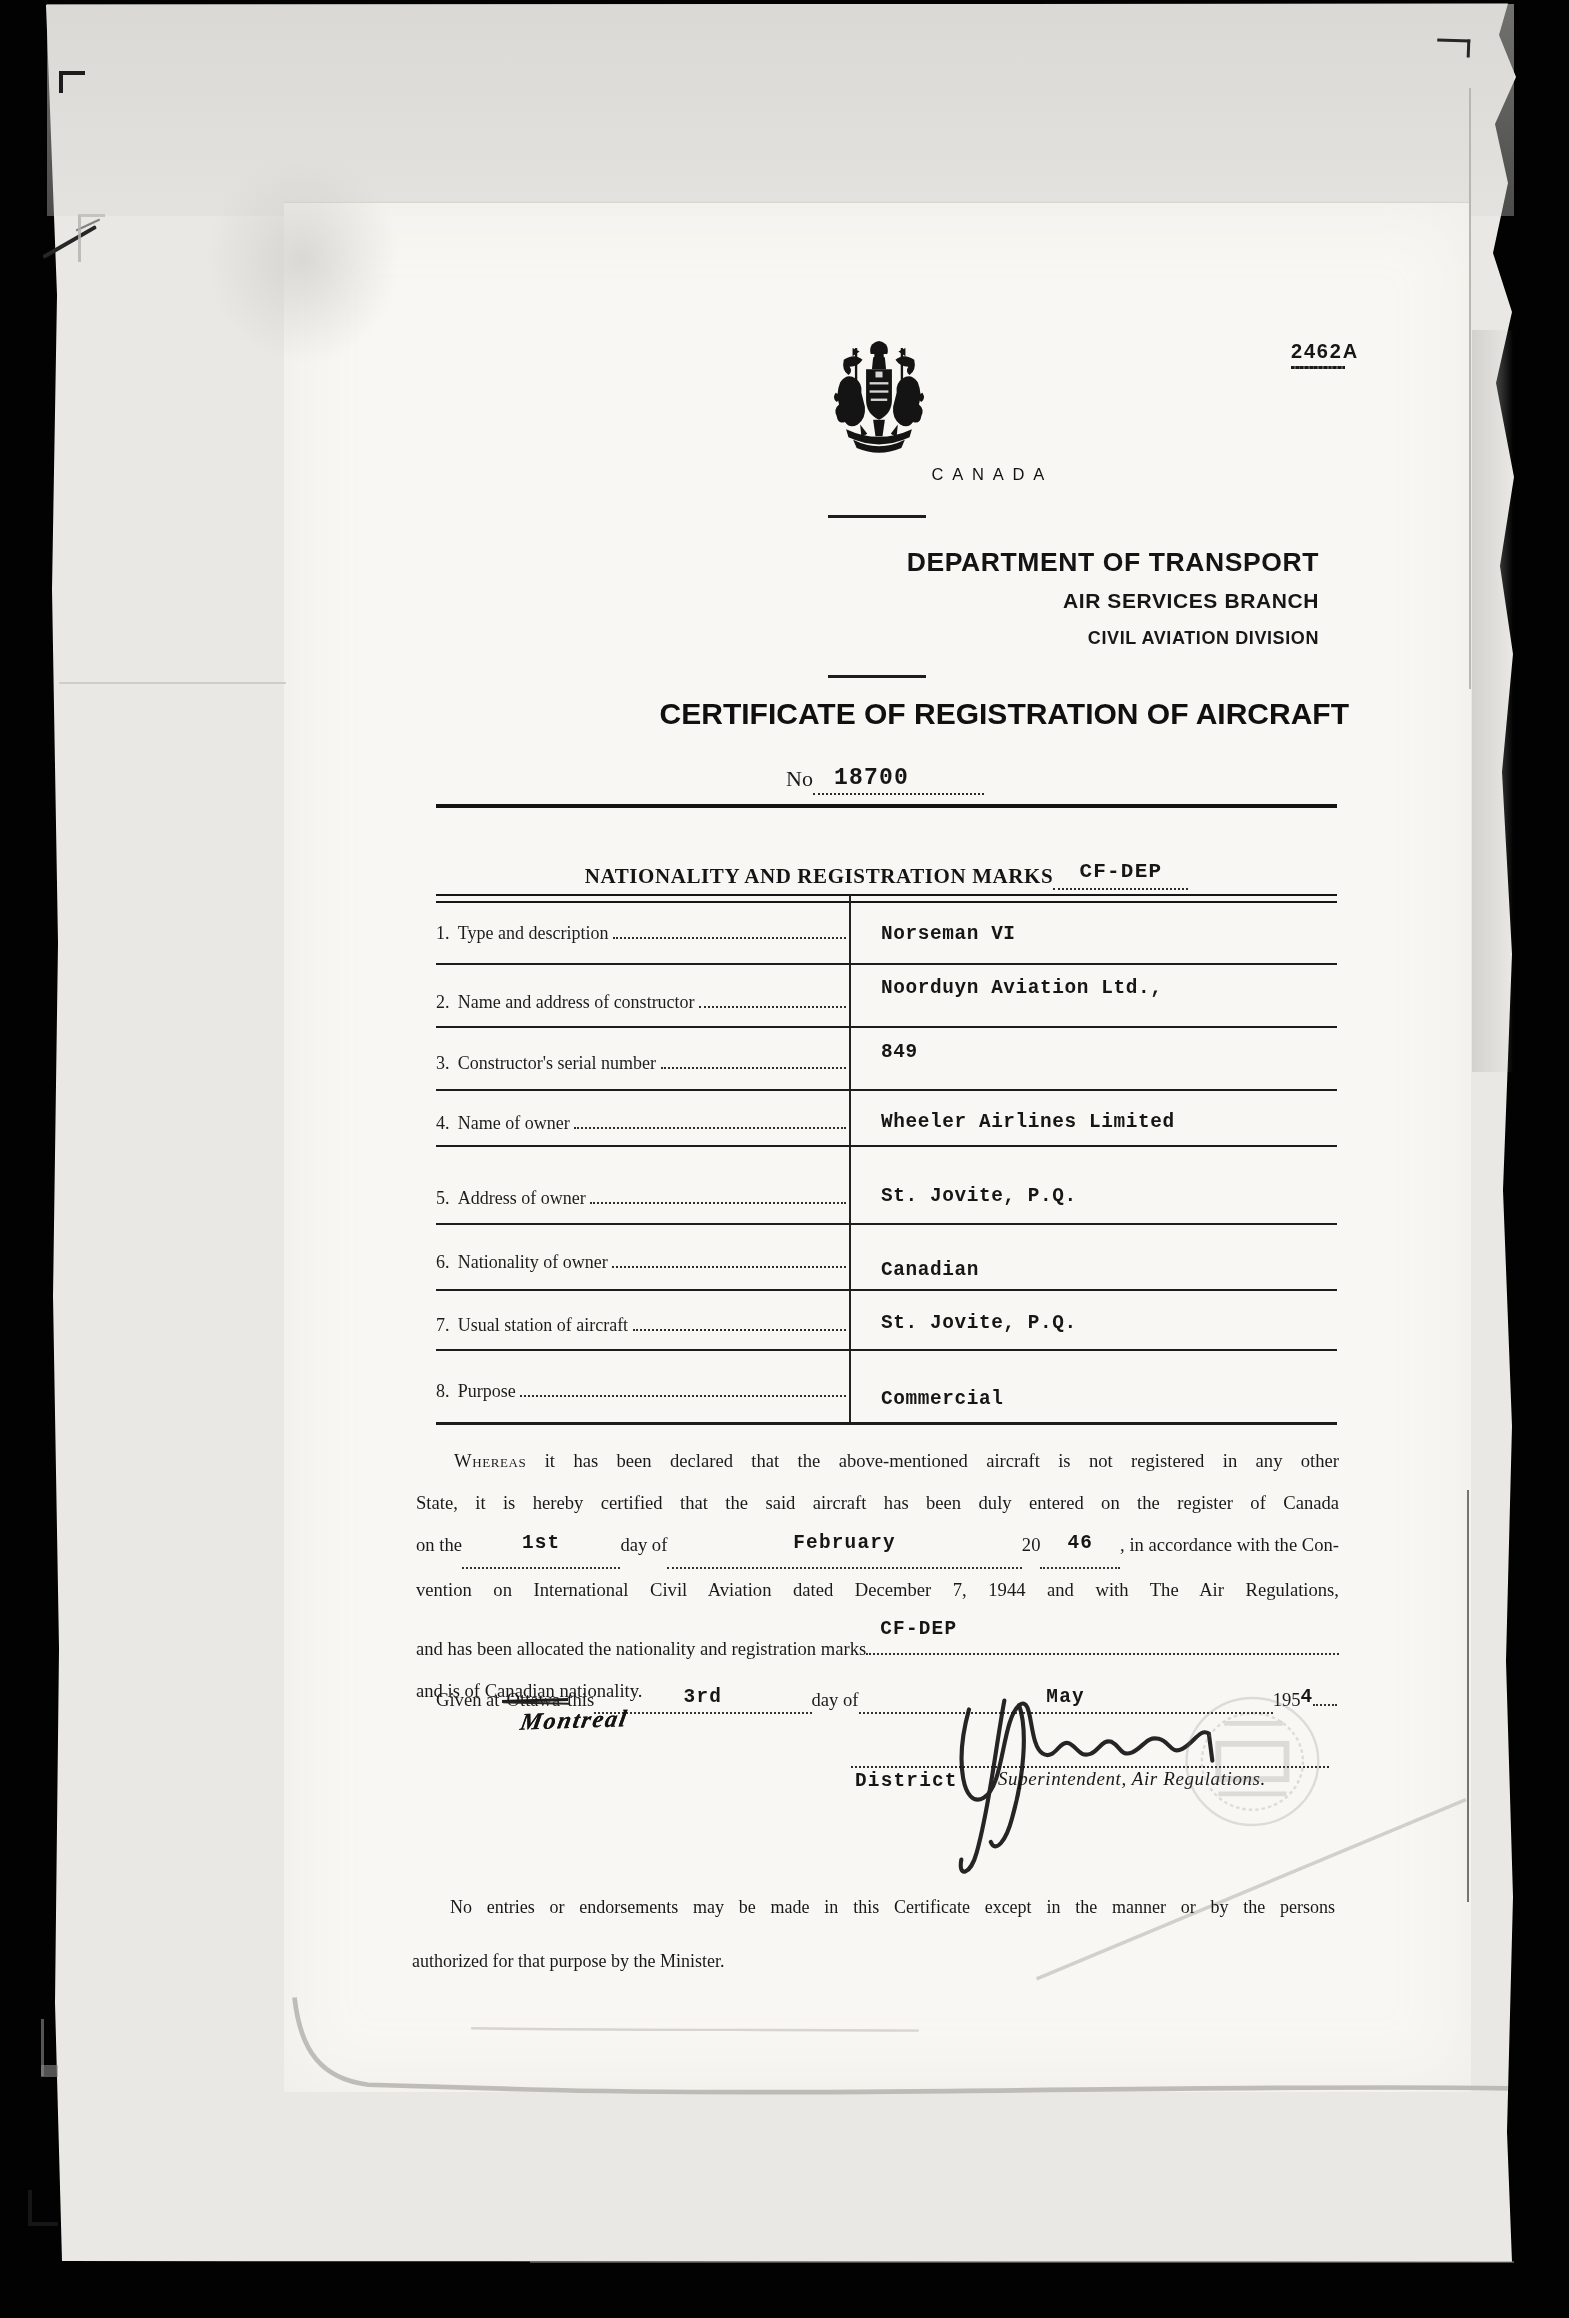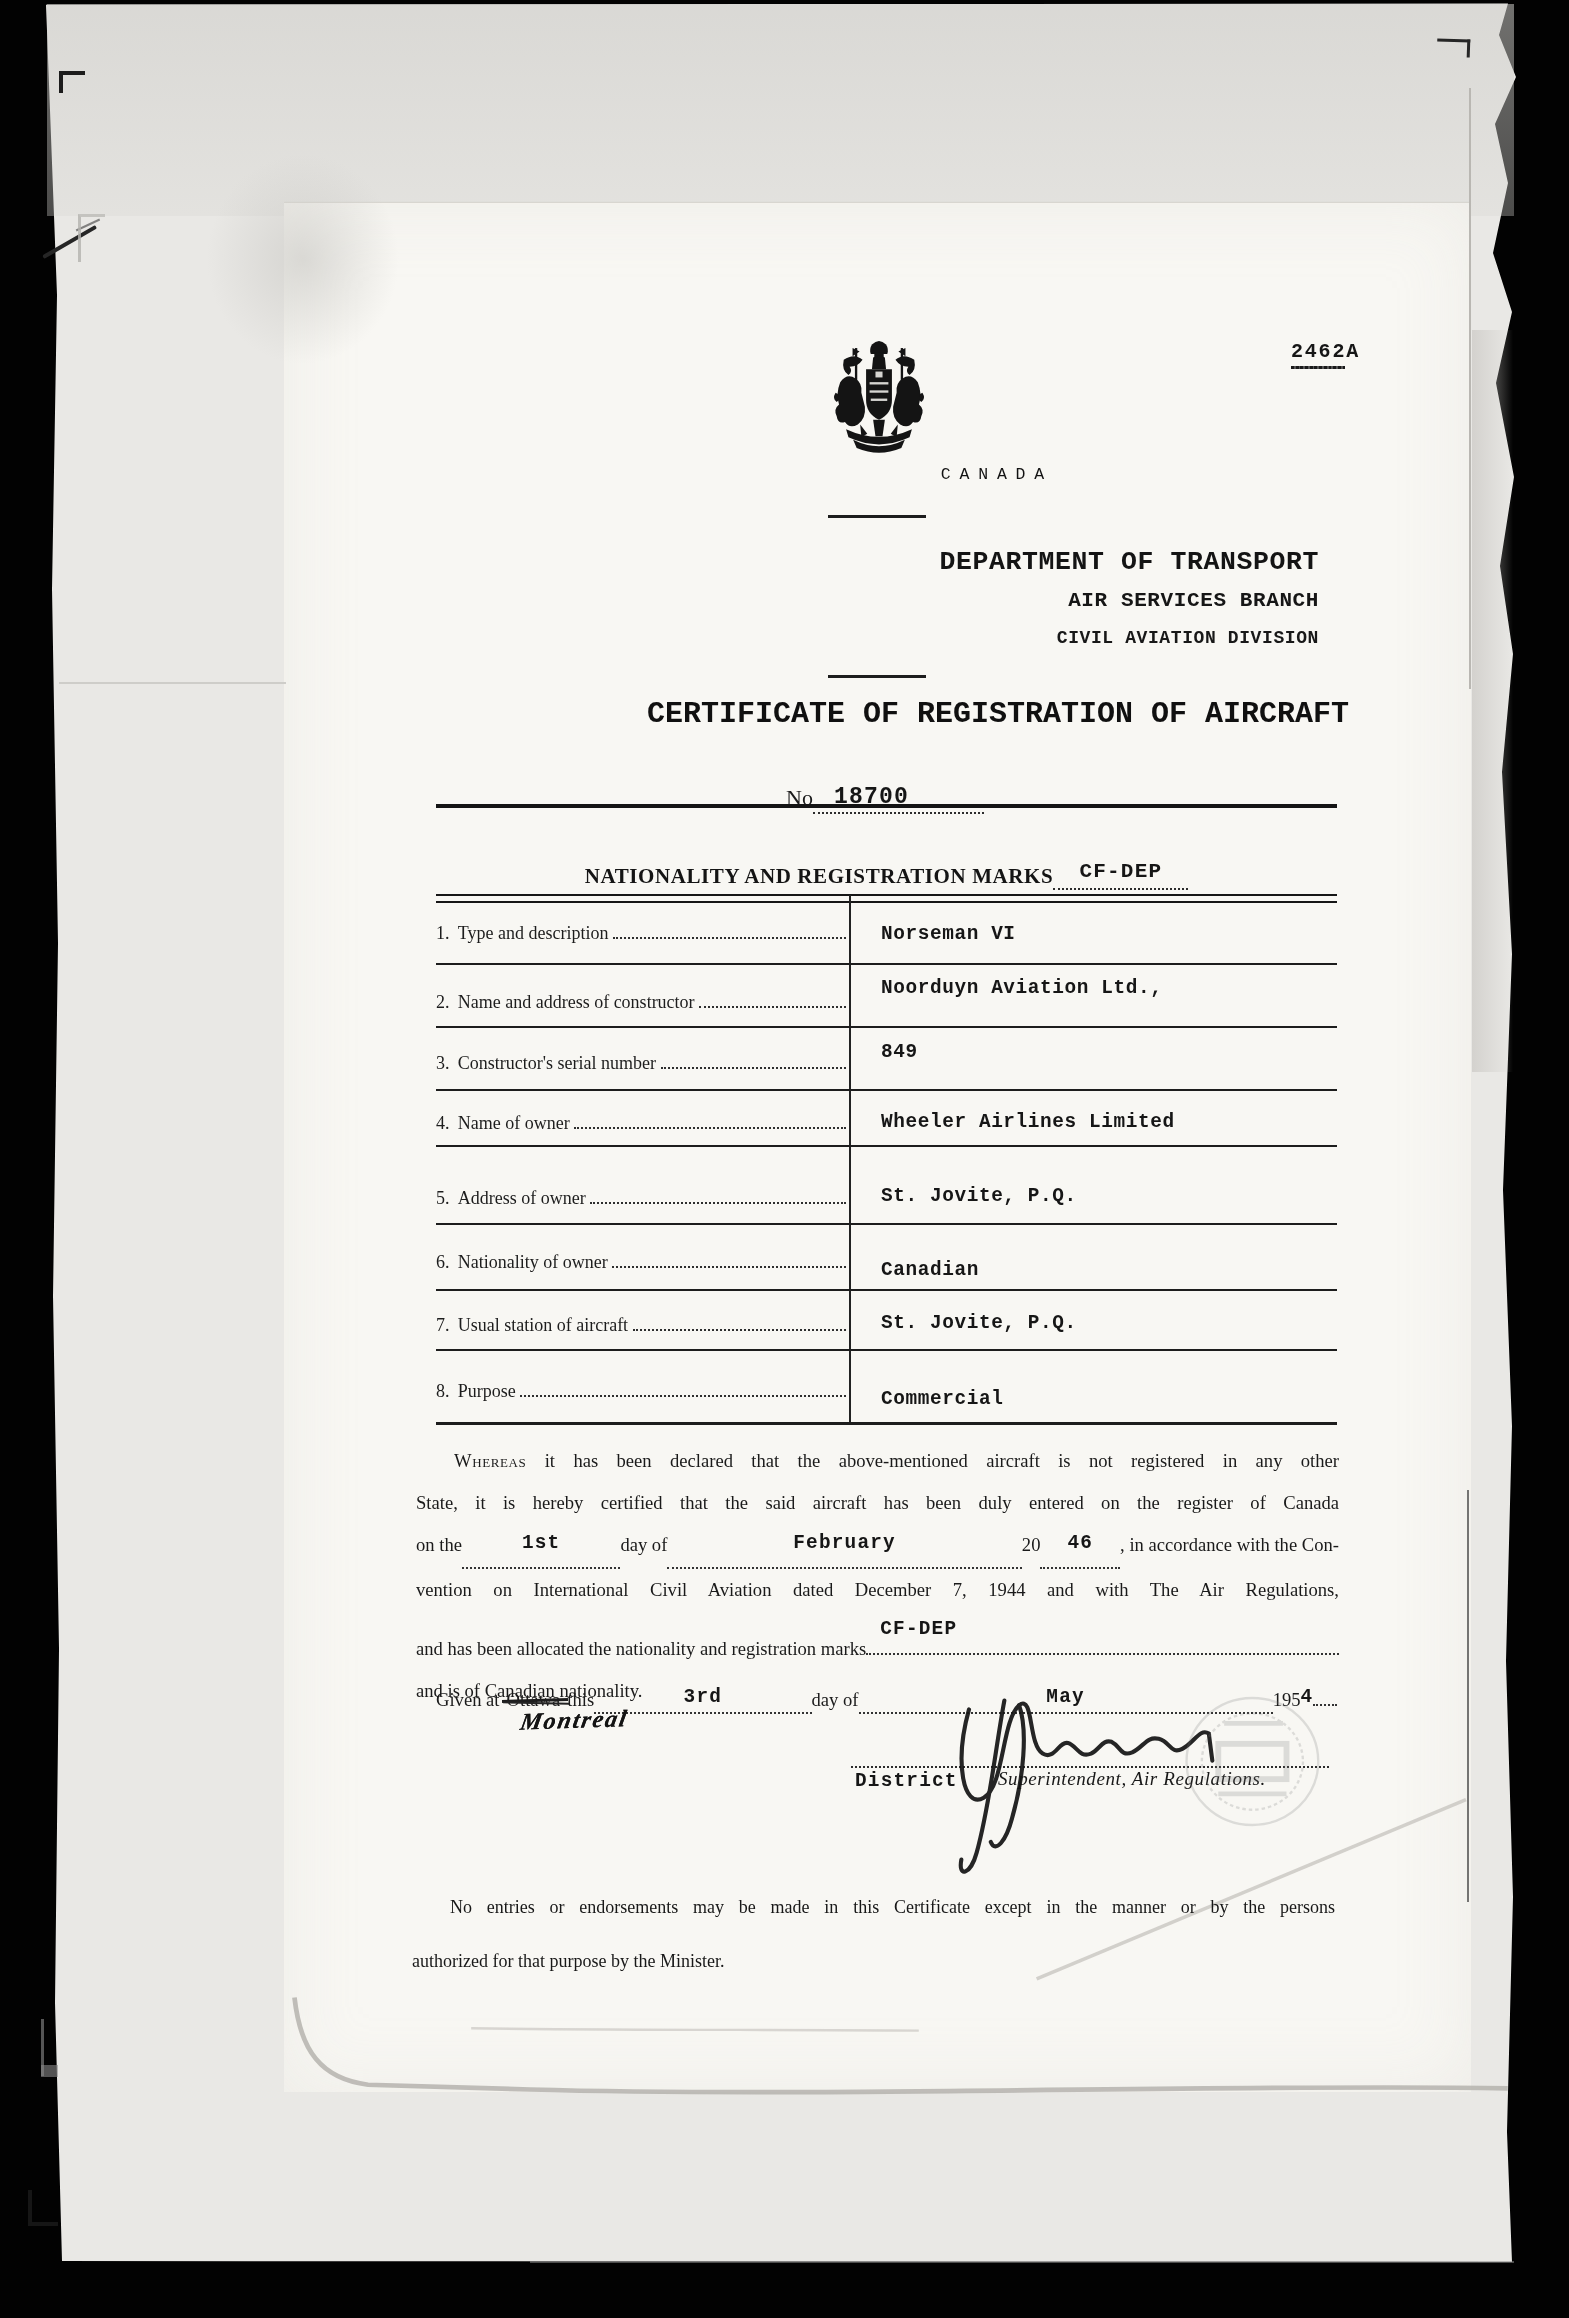--- a/index.html
+++ b/index.html
@@ -29,35 +29,35 @@
   #tl-bracket{left:59px;top:71px;width:22.4px;height:17.7px;border-top:4.1px solid #1c1c1c;border-left:4.1px solid #1c1c1c;}
   #tr-bracket{left:1437px;top:39px;width:29.5px;height:15.3px;border-top:3.5px solid #262626;border-right:3.5px solid #262626;transform:rotate(2deg);}
   #bl-bracket{left:28px;top:2190px;width:26px;height:32px;border-left:4.1px solid #161616;border-bottom:4.1px solid #161616;}
   #scratch-1{left:39px;top:240px;width:61px;height:3.5px;background:#262626;transform:rotate(-30deg);border-radius:1.8px;}
   #scratch-2{left:75px;top:224px;width:26px;height:2.4px;background:#555;transform:rotate(-25deg);opacity:.7;}
   #faint-f{left:78px;top:214px;width:23.6px;height:45px;border-left:3.5px solid #b4b3af;border-top:3.5px solid #bdbcb8;opacity:.8;}
   #left-tick{left:41px;top:2019px;width:2.9px;height:57px;background:#565656;}
   #left-tick-box{left:41px;top:2065px;width:16.5px;height:11.8px;background:#8a8a8a;opacity:.6;}
   .svgart{pointer-events:none;}
   
-  .sans{font-family:Liberation Mono, monospace;}
+  .sans{font-family:Liberation Sans, sans-serif;}
   .mono{font-family:"Liberation Mono", monospace;font-weight:700;color:#161616;}
   .center{text-align:right;}
   #form-number{left:1291px;top:340px;font-size:20px;font-weight:700;letter-spacing:1.8px;color:#161616;}
   #form-number-rule{left:1291px;top:366px;width:54px;height:2.9px;background:#2a2a2a;
         background-image:repeating-linear-gradient(90deg,#1a1a1a 0 2.9px,#555 2.9px 4.7px);}
   #crest{left:832px;top:336px;width:94px;height:124px;}
   #canada-caption{left:700px;top:465px;width:353px;font-size:16.5px;letter-spacing:8.8px;color:#121212;font-weight:400;}
   .short-rule{left:828px;width:98px;height:2.9px;background:#1d1d1d;}
   #rule-a{top:515px;} #rule-b{top:675px;}
   #dept{left:435px;top:547px;width:884px;font-size:26.5px;font-weight:700;letter-spacing:0.6px;color:#141414;}
   #branch{left:435px;top:589px;width:884px;font-size:21px;font-weight:700;letter-spacing:0.6px;color:#161616;}
   #division{left:435px;top:628px;width:884px;font-size:18px;font-weight:700;letter-spacing:0.6px;color:#181818;}
   #cert-title{left:406px;top:697px;width:943px;font-size:30px;font-weight:700;letter-spacing:0px;color:#101010;}
-  #no-line{left:786px;top:766px;font-size:22px;display:flex;align-items:baseline;margin-top:19px;}
+  #no-line{left:786px;top:766px;font-size:22px;display:flex;align-items:baseline;}
   #no-line .dotted-box{display:inline-block;width:171px;border-bottom:2.9px dotted #2c2c2c;text-align:left;}
   #no-line .typed{font-size:23px;position:relative;top:-2.4px;left:21px;letter-spacing:1.2px;}
   #rule-heavy-1{left:436px;top:804px;width:901px;height:3.5px;background:#141414;}
   #natline{left:436px;top:863px;width:901px;display:flex;justify-content:center;align-items:center;font-size:21px;font-weight:700;letter-spacing:0.6px;color:#141414;}
   #natline .dotted-box{display:inline-block;min-width:135px;border-bottom:2.4px dotted #2c2c2c;text-align:center;}
   #natline .typed{font-size:21px;position:relative;top:-4.7px;letter-spacing:1.2px;}
   #table-top-rule-1{left:436px;top:894px;width:901px;height:2.4px;background:#161616;}
   #table-top-rule-2{left:436px;top:901px;width:901px;height:2.4px;background:#161616;}
   #table-divider{left:849px;top:895px;width:1.8px;height:528px;background:#222;}
   .row-rule{left:436px;width:901px;height:2.4px;background:#1d1d1d;}

